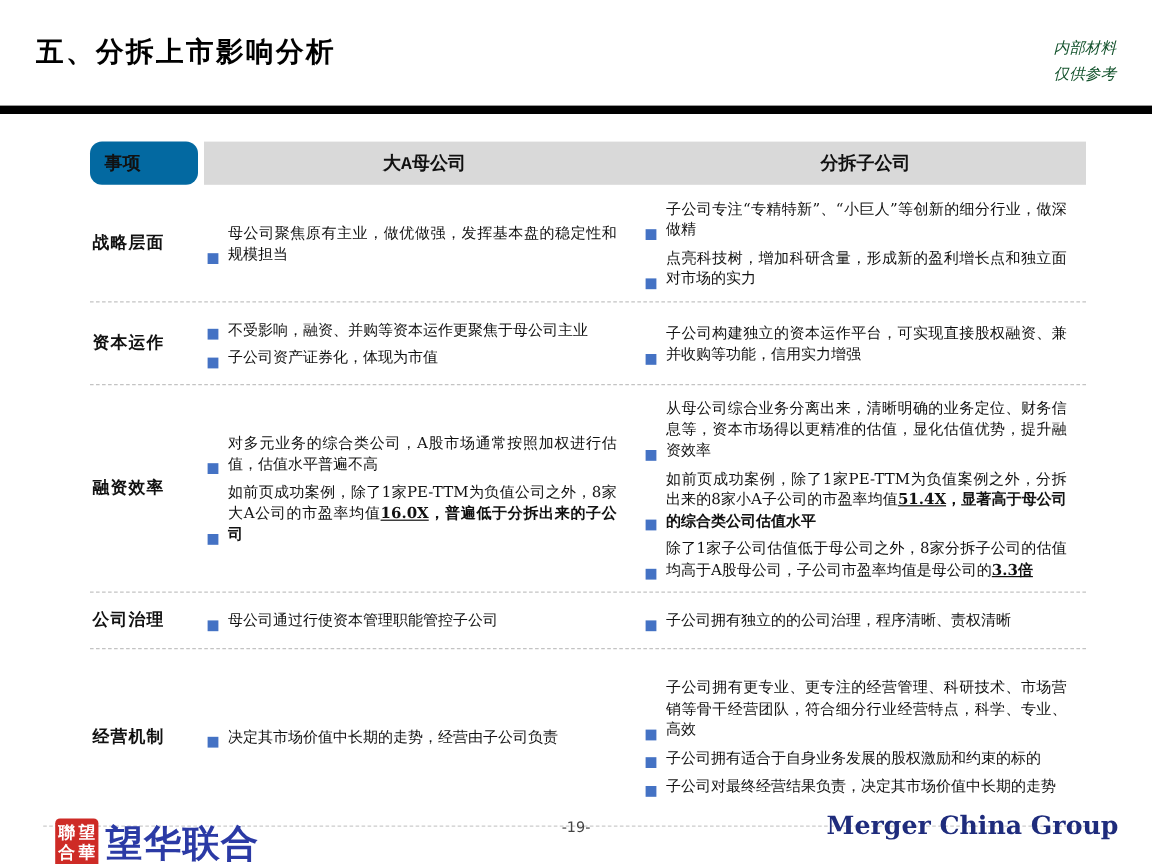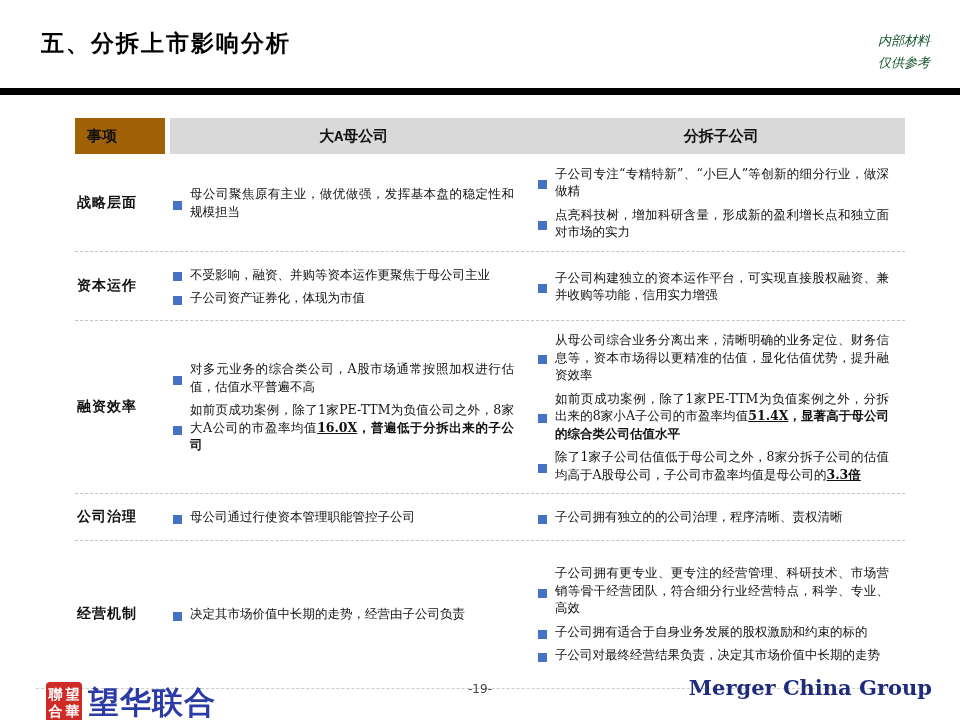--- a/index.html
+++ b/index.html
@@ -1,47 +1,47 @@
 <!DOCTYPE html>
 <html><head>
 <meta charset="utf-8">
 <style>
   html,body{margin:0;padding:0;background:#fff;}
   .slide{position:relative;width:960px;height:720px;background:#fff;overflow:hidden;
          font-family:"DejaVu Serif","Liberation Serif",serif;color:#111;}
 
   
-  .page-title{position:absolute;left:41px;top:28px;font-size:23px;font-weight:bold;
+  .page-title{position:absolute;left:30px;top:28px;font-size:23px;font-weight:bold;
               letter-spacing:2px;color:#000;}
   .watermark{position:absolute;right:30px;top:30px;text-align:right;color:#14532d;
              font-style:italic;font-size:13px;line-height:1.7;}
   .watermark span{display:block;}
   .title-bar{position:absolute;left:0;top:88px;width:960px;height:7px;background:#000;}
 
   
   .table{position:absolute;left:75px;top:118px;width:830px;}
   .thead{display:flex;height:36px;}
-  .th1{width:90px;background:#a16207;display:flex;align-items:center;
-       padding-left:12px;box-sizing:border-box;font-weight:bold;font-size:15px;}
+  .th1{width:90px;background:#0369a1;display:flex;align-items:center;
+       padding-left:12px;box-sizing:border-box;font-weight:bold;font-size:15px;border-radius:10px;}
   .thgap{width:5px;background:#fff;}
   .th23{flex:1;background:#d9d9d9;display:flex;}
   .th23 div{flex:1;display:flex;align-items:center;justify-content:center;
             font-weight:bold;font-size:15px;font-family:Liberation Mono, monospace;}
   .tbody{}
   .trow{display:grid;grid-template-columns:90px 365px 1fr;
         border-bottom:1px dashed #c3c3c3;}
   .trow:nth-child(1){min-height:97px;}
   .trow:nth-child(2){min-height:68px;}
   .trow:nth-child(3){min-height:172px;}
   .trow:nth-child(4){min-height:46px;}
   .trow:nth-child(5){min-height:146px;border-bottom:none;}
   .cell{box-sizing:border-box;display:flex;flex-direction:column;justify-content:center;}
   .lcell{font-weight:bold;font-size:14px;padding-left:2px;letter-spacing:1px;}
   .ccell{padding:9px 16px 9px 8px;}
-  .bullet{display:flex;align-items:center;}
+  .bullet{display:flex;align-items:flex-end;}
   .bullet + .bullet{margin-top:6px;}
   .bicon{flex:none;width:9px;height:9px;background:#4472C4;margin:5px 8px 0 0;}
   .btext{font-size:12.5px;line-height:1.4;text-align:justify;}
   .btext .b{font-weight:bold;}
   .btext .u{text-decoration:underline;}
 
   
   .footer-divider{position:absolute;left:36px;right:55px;bottom:31px;
                   border-top:1px dashed #cccccc;}
   .logo{position:absolute;left:46px;bottom:-4px;display:flex;align-items:center;}

